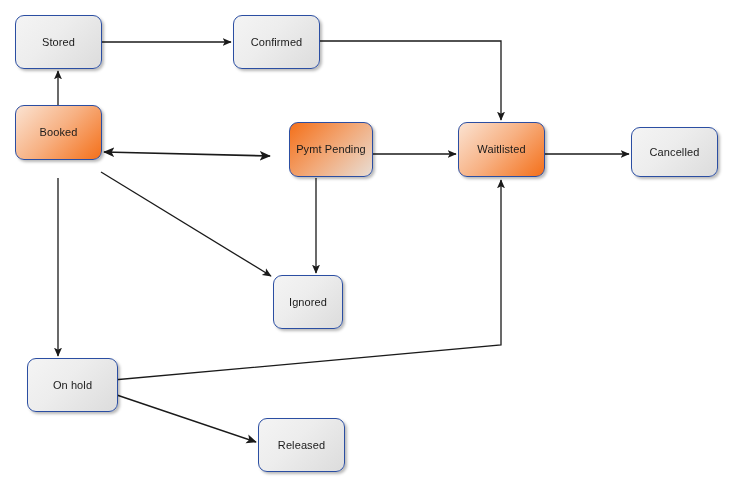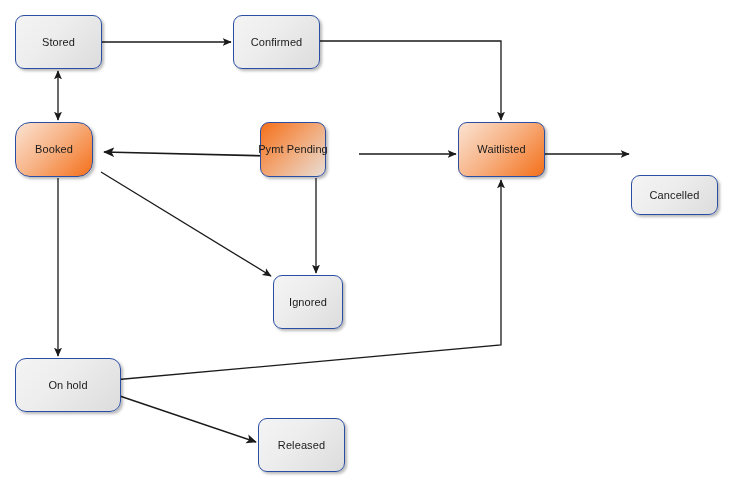--- a/index.html
+++ b/index.html
@@ -100,41 +100,41 @@
   </svg>
 
   <div class="node fill-grey" style="left:15px; top:15px; width:87px; height:54px;">
     <span class="node-label">Stored</span>
   </div>
 
   <div class="node fill-grey" style="left:233px; top:15px; width:87px; height:54px;">
     <span class="node-label">Confirmed</span>
   </div>
 
-  <div class="node fill-orange-br" style="left:15px; top:122px; width:78px; height:55px;border-radius:15px;">
+  <div class="node fill-orange-br" style="left:15px; top:105px; width:87px; height:55px;">
     <span class="node-label">Booked</span>
   </div>
 
-  <div class="node fill-orange-tl" style="left:260px; top:122px; width:66px; height:55px;">
+  <div class="node fill-orange-tl" style="left:289px; top:122px; width:84px; height:55px;">
     <span class="node-label">Pymt Pending</span>
   </div>
 
   <div class="node fill-orange-br" style="left:458px; top:122px; width:87px; height:55px;">
     <span class="node-label">Waitlisted</span>
   </div>
 
-  <div class="node fill-grey" style="left:631px; top:127px; width:87px; height:40px;margin-top:48px;">
+  <div class="node fill-grey" style="left:631px; top:127px; width:87px; height:50px;">
     <span class="node-label">Cancelled</span>
   </div>
 
   <div class="node fill-grey" style="left:273px; top:275px; width:70px; height:54px;">
     <span class="node-label">Ignored</span>
   </div>
 
-  <div class="node fill-grey" style="left:15px; top:358px; width:106px; height:54px;border-radius:11px;">
+  <div class="node fill-grey" style="left:27px; top:358px; width:91px; height:54px;">
     <span class="node-label">On hold</span>
   </div>
 
   <div class="node fill-grey" style="left:258px; top:418px; width:87px; height:54px;">
     <span class="node-label">Released</span>
   </div>
 
 </div>
 
 </body></html>

